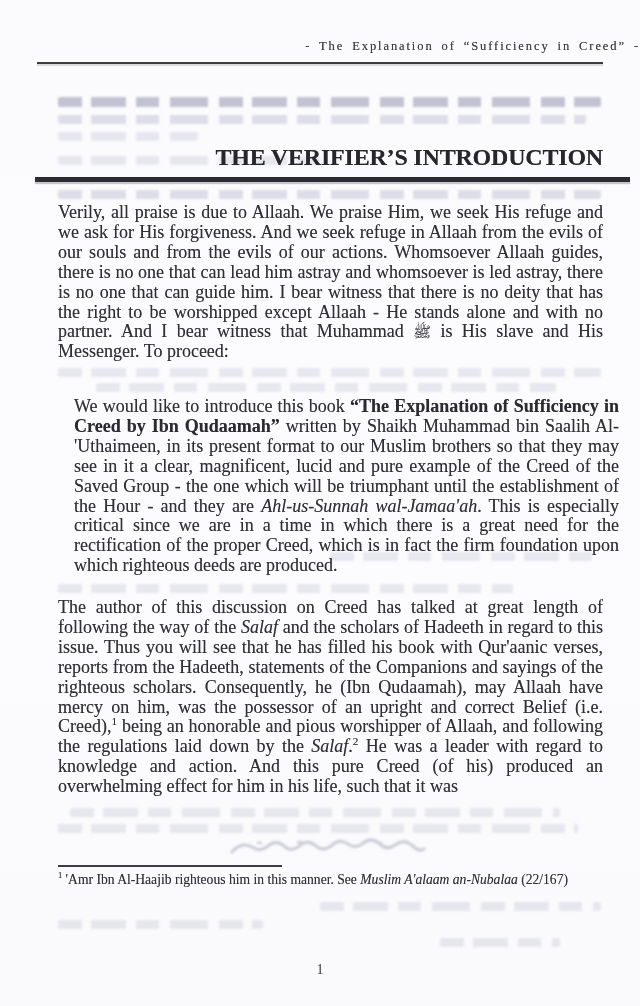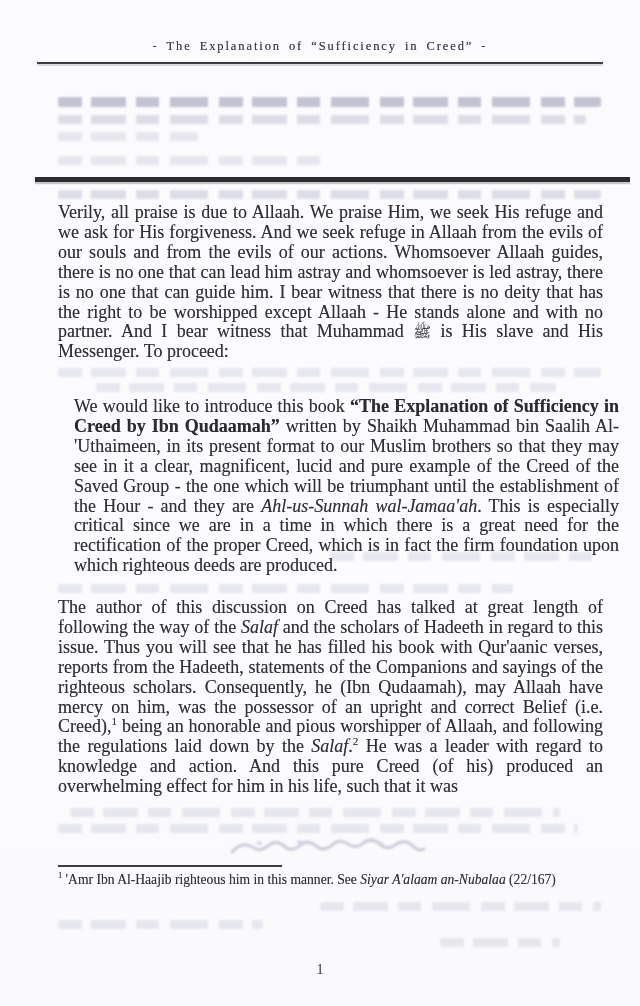--- a/index.html
+++ b/index.html
@@ -7,21 +7,21 @@
     position:relative;
     width:640px;height:1006px;
     margin:0 auto;
     background:linear-gradient(180deg,#fbfbfd 0%,#fcfcfe 55%,#fafafc 100%);
     overflow:hidden;
     font-family:"Liberation Serif", serif;
     color:#2f2f36;
   }
   .running-header{
     position:absolute;top:39px;left:0;width:640px;
-    text-align:center;
+    text-align:right;
     font-size:12.5px;letter-spacing:1.9px;word-spacing:3px;
     color:#3a3a42;
     text-shadow:0 0 .5px rgba(45,45,55,.55);
   }
   .header-rule{
     position:absolute;top:62px;left:37px;width:566px;height:2px;
     background:#3c3c44;
     box-shadow:0 2px 1px rgba(60,60,70,.18);
   }
   .section-title{
@@ -105,26 +105,27 @@
   <div class="ghost faint" style="top:920px;left:58px;width:205px;"></div>
   <div class="ghost faint" style="top:938px;left:440px;width:120px;"></div>
   <svg class="ghost-arabic" viewBox="0 0 200 26">
     <path d="M4 16 q10 -12 22 -4 q6 4 14 -2 q8 -7 16 0 q6 6 14 1 q9 -9 18 -1 q7 6 15 0 q8 -8 17 -2 q7 5 14 0 q9 -8 18 0 q7 7 15 1 q9 -7 18 1 q6 6 11 3" fill="none" stroke="#b2b2c6" stroke-width="3.2" stroke-linecap="round"></path>
     <path d="M30 7 h3 M70 6 h3 M110 5 h3 M150 7 h3" stroke="#b2b2c6" stroke-width="2.6" stroke-linecap="round"></path>
   </svg>
 
   <div class="running-header">- The Explanation of “Sufficiency in Creed” -</div>
   <div class="header-rule"></div>
 
+  <h1 class="section-title">THE VERIFIER’S INTRODUCTION</h1>
   <div class="title-rule"></div>
 
   <p class="body-para para-1"><span>Verily, all praise is due to Allaah.  We praise Him, we seek His refuge and we ask for His forgiveness.  And we seek refuge in Allaah from the evils of our souls and from the evils of our actions.  Whomsoever Allaah guides, there is no one that can lead him astray and whomsoever is led astray, there is no one that can guide him.  I bear witness that there is no deity that has the right to be worshipped except Allaah - He stands alone and with no partner.  And I bear witness that Muhammad </span><span class="saw">ﷺ</span><span> is His slave and His Messenger.  To proceed:</span></p>
   <p class="body-para para-2"><span>We would like to introduce this book </span><span class="b">“The Explanation of Sufficiency in Creed by Ibn Qudaamah”</span><span> written by Shaikh Muhammad bin Saalih Al-'Uthaimeen, in its present format to our Muslim brothers so that they may see in it a clear, magnificent, lucid and pure example of the Creed of the Saved Group - the one which will be triumphant until the establishment of the Hour - and they are </span><span class="i">Ahl-us-Sunnah wal-Jamaa'ah</span><span>. This is especially critical since we are in a time in which there is a great need for the rectification of the proper Creed, which is in fact the firm foundation upon which righteous deeds are produced.</span></p>
   <p class="body-para para-3"><span>The author of this discussion on Creed has talked at great length of following the way of the </span><span class="i">Salaf</span><span> and the scholars of Hadeeth in regard to this issue.  Thus you will see that he has filled his book with Qur'aanic verses, reports from the Hadeeth, statements of the Companions and sayings of the righteous scholars.  Consequently, he  (Ibn Qudaamah), may Allaah have mercy on him, was the possessor of an upright and correct Belief (i.e. Creed),</span><sup>1</sup><span> being an honorable and pious worshipper of Allaah, and following the regulations laid down by the </span><span class="i">Salaf</span><span>.</span><sup>2</sup><span>  He was a leader with regard to knowledge and action.  And this pure Creed (of his) produced an overwhelming effect for him in his life, such that it was</span></p>
 
   <div class="fn-rule"></div>
   <div class="footnotes">
-    <p><sup>1</sup><span> 'Amr Ibn Al-Haajib righteous him in this manner. See </span><span class="i">Siyar A'alaam an-Nubalaa</span><span> (22/167)</span></p>
+    <p><sup>1</sup><span> 'Amr Ibn Al-Haajib righteous him in this manner. See </span><span class="i">Muslim A'alaam an-Nubalaa</span><span> (22/167)</span></p>
   </div>
 
   <div class="page-number">1</div>
 
 </div>
 
 </body></html>

